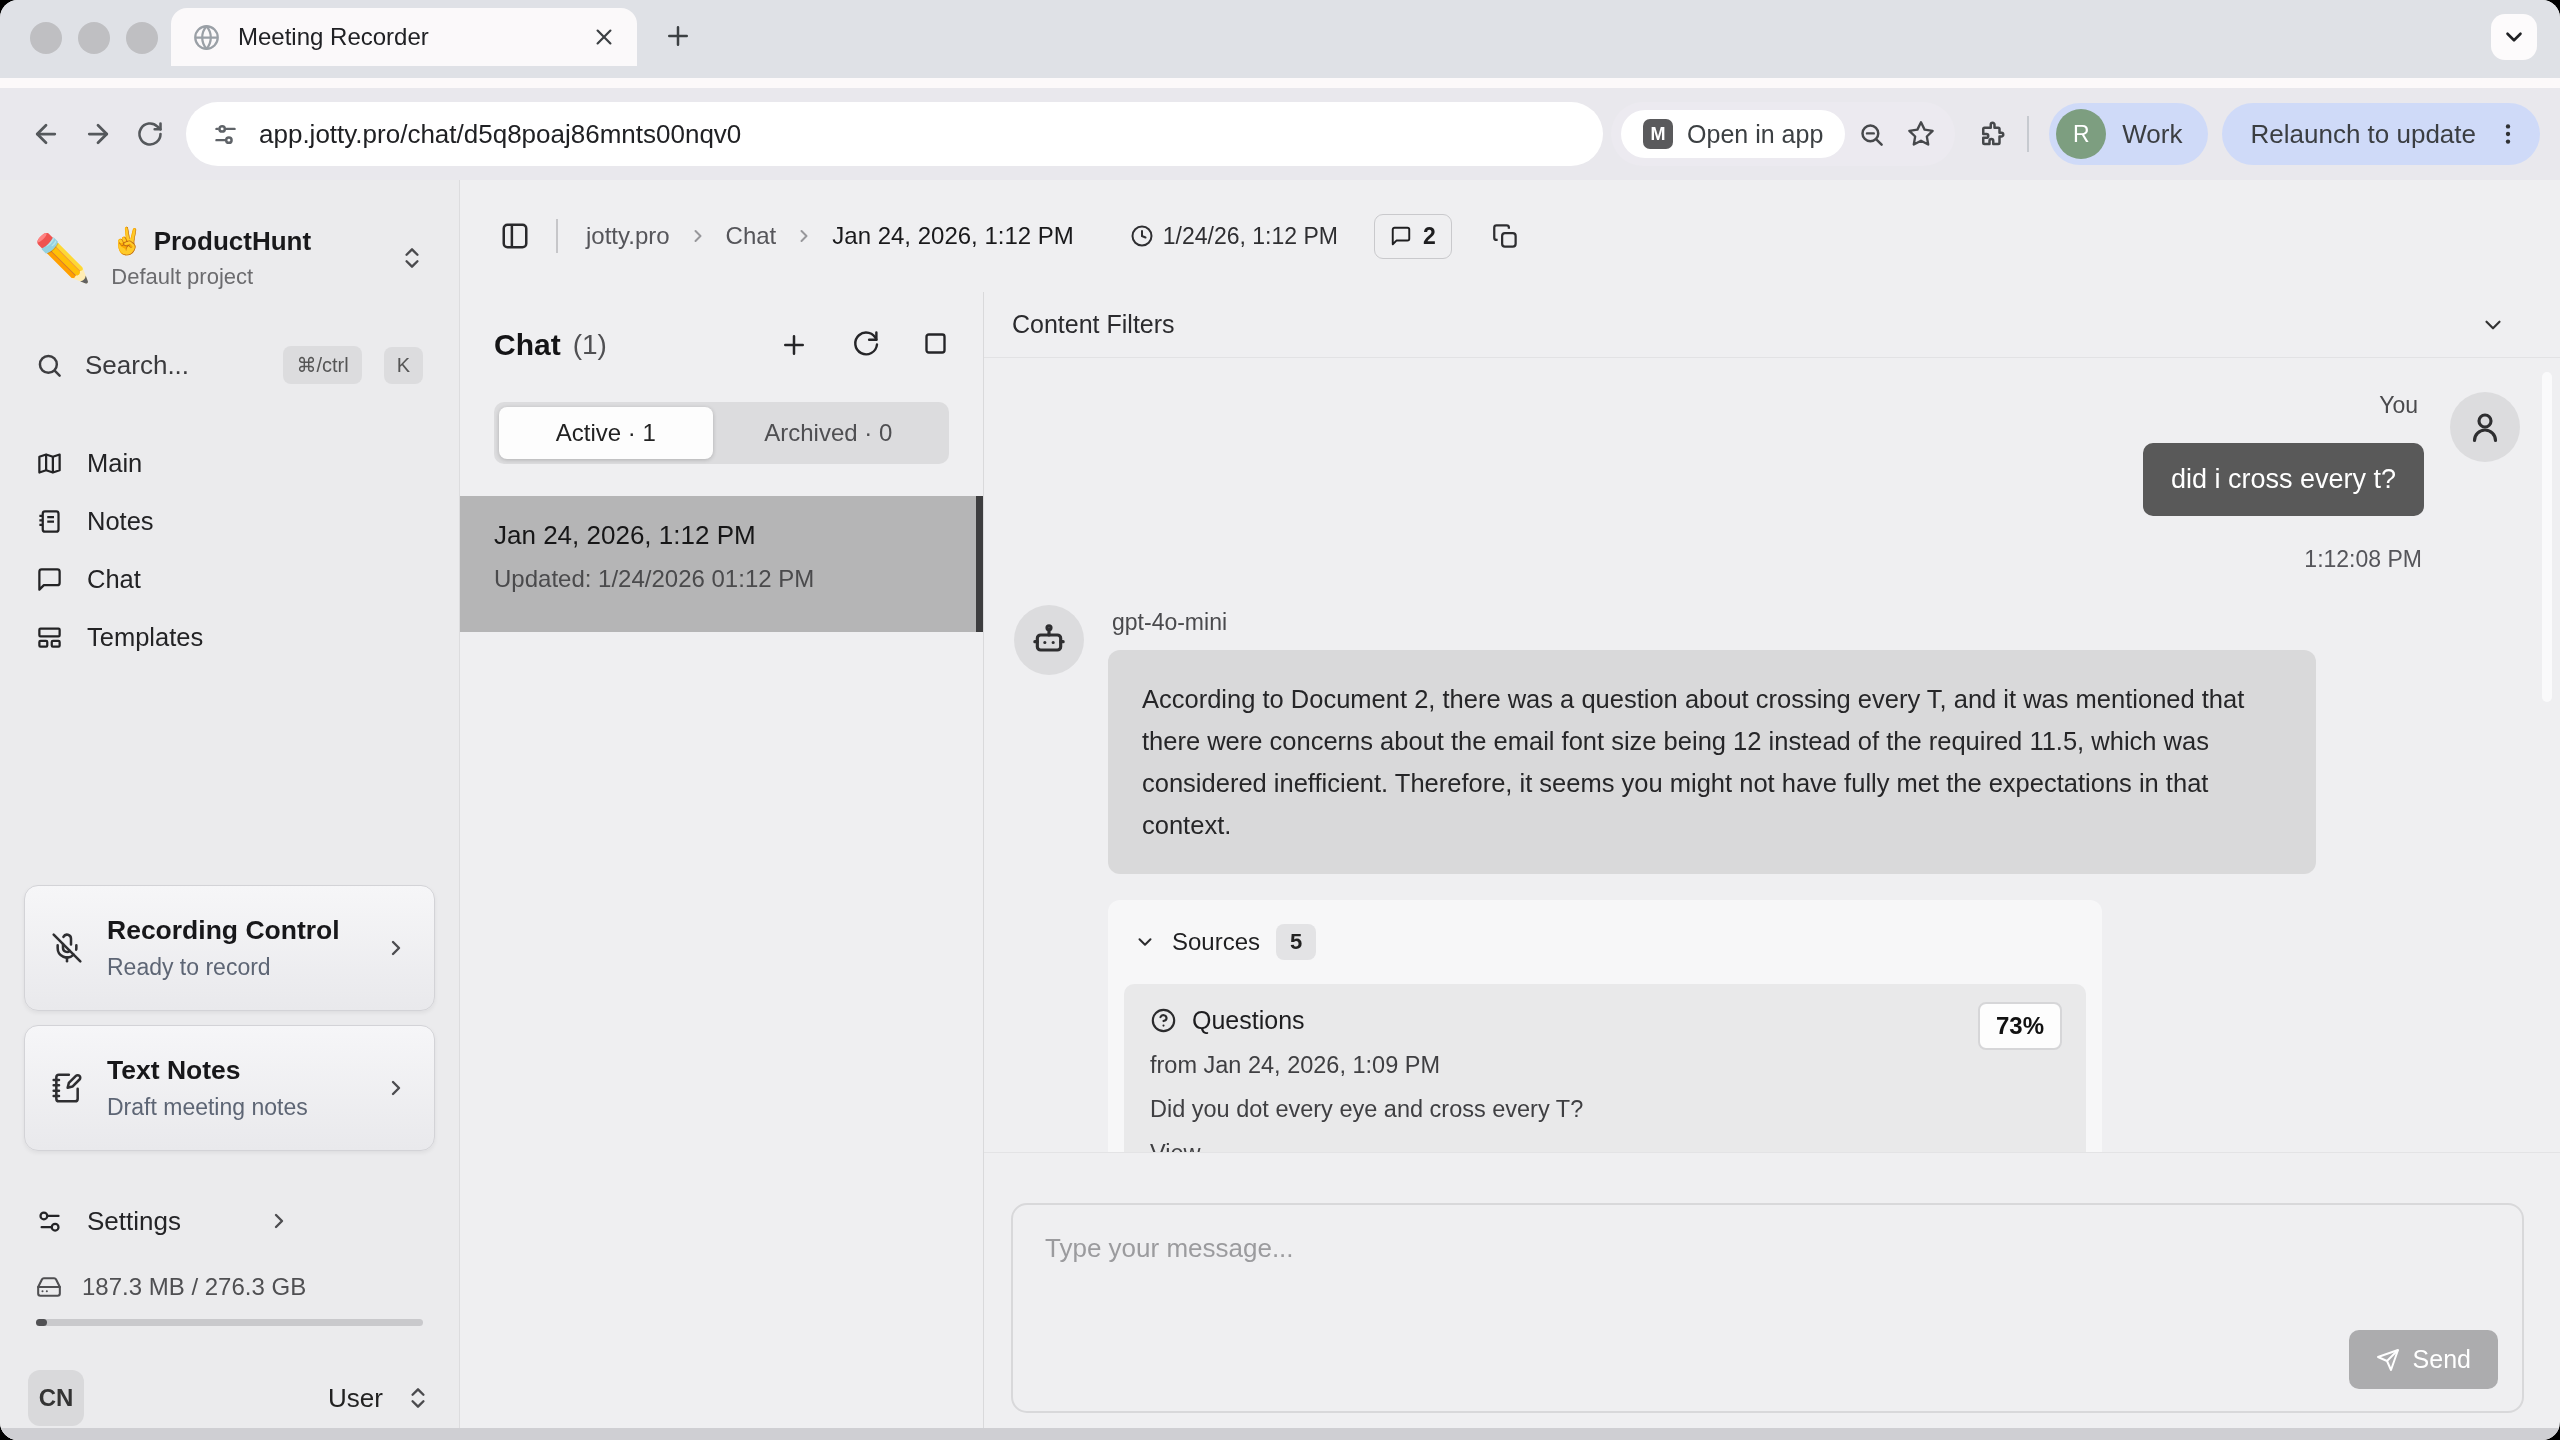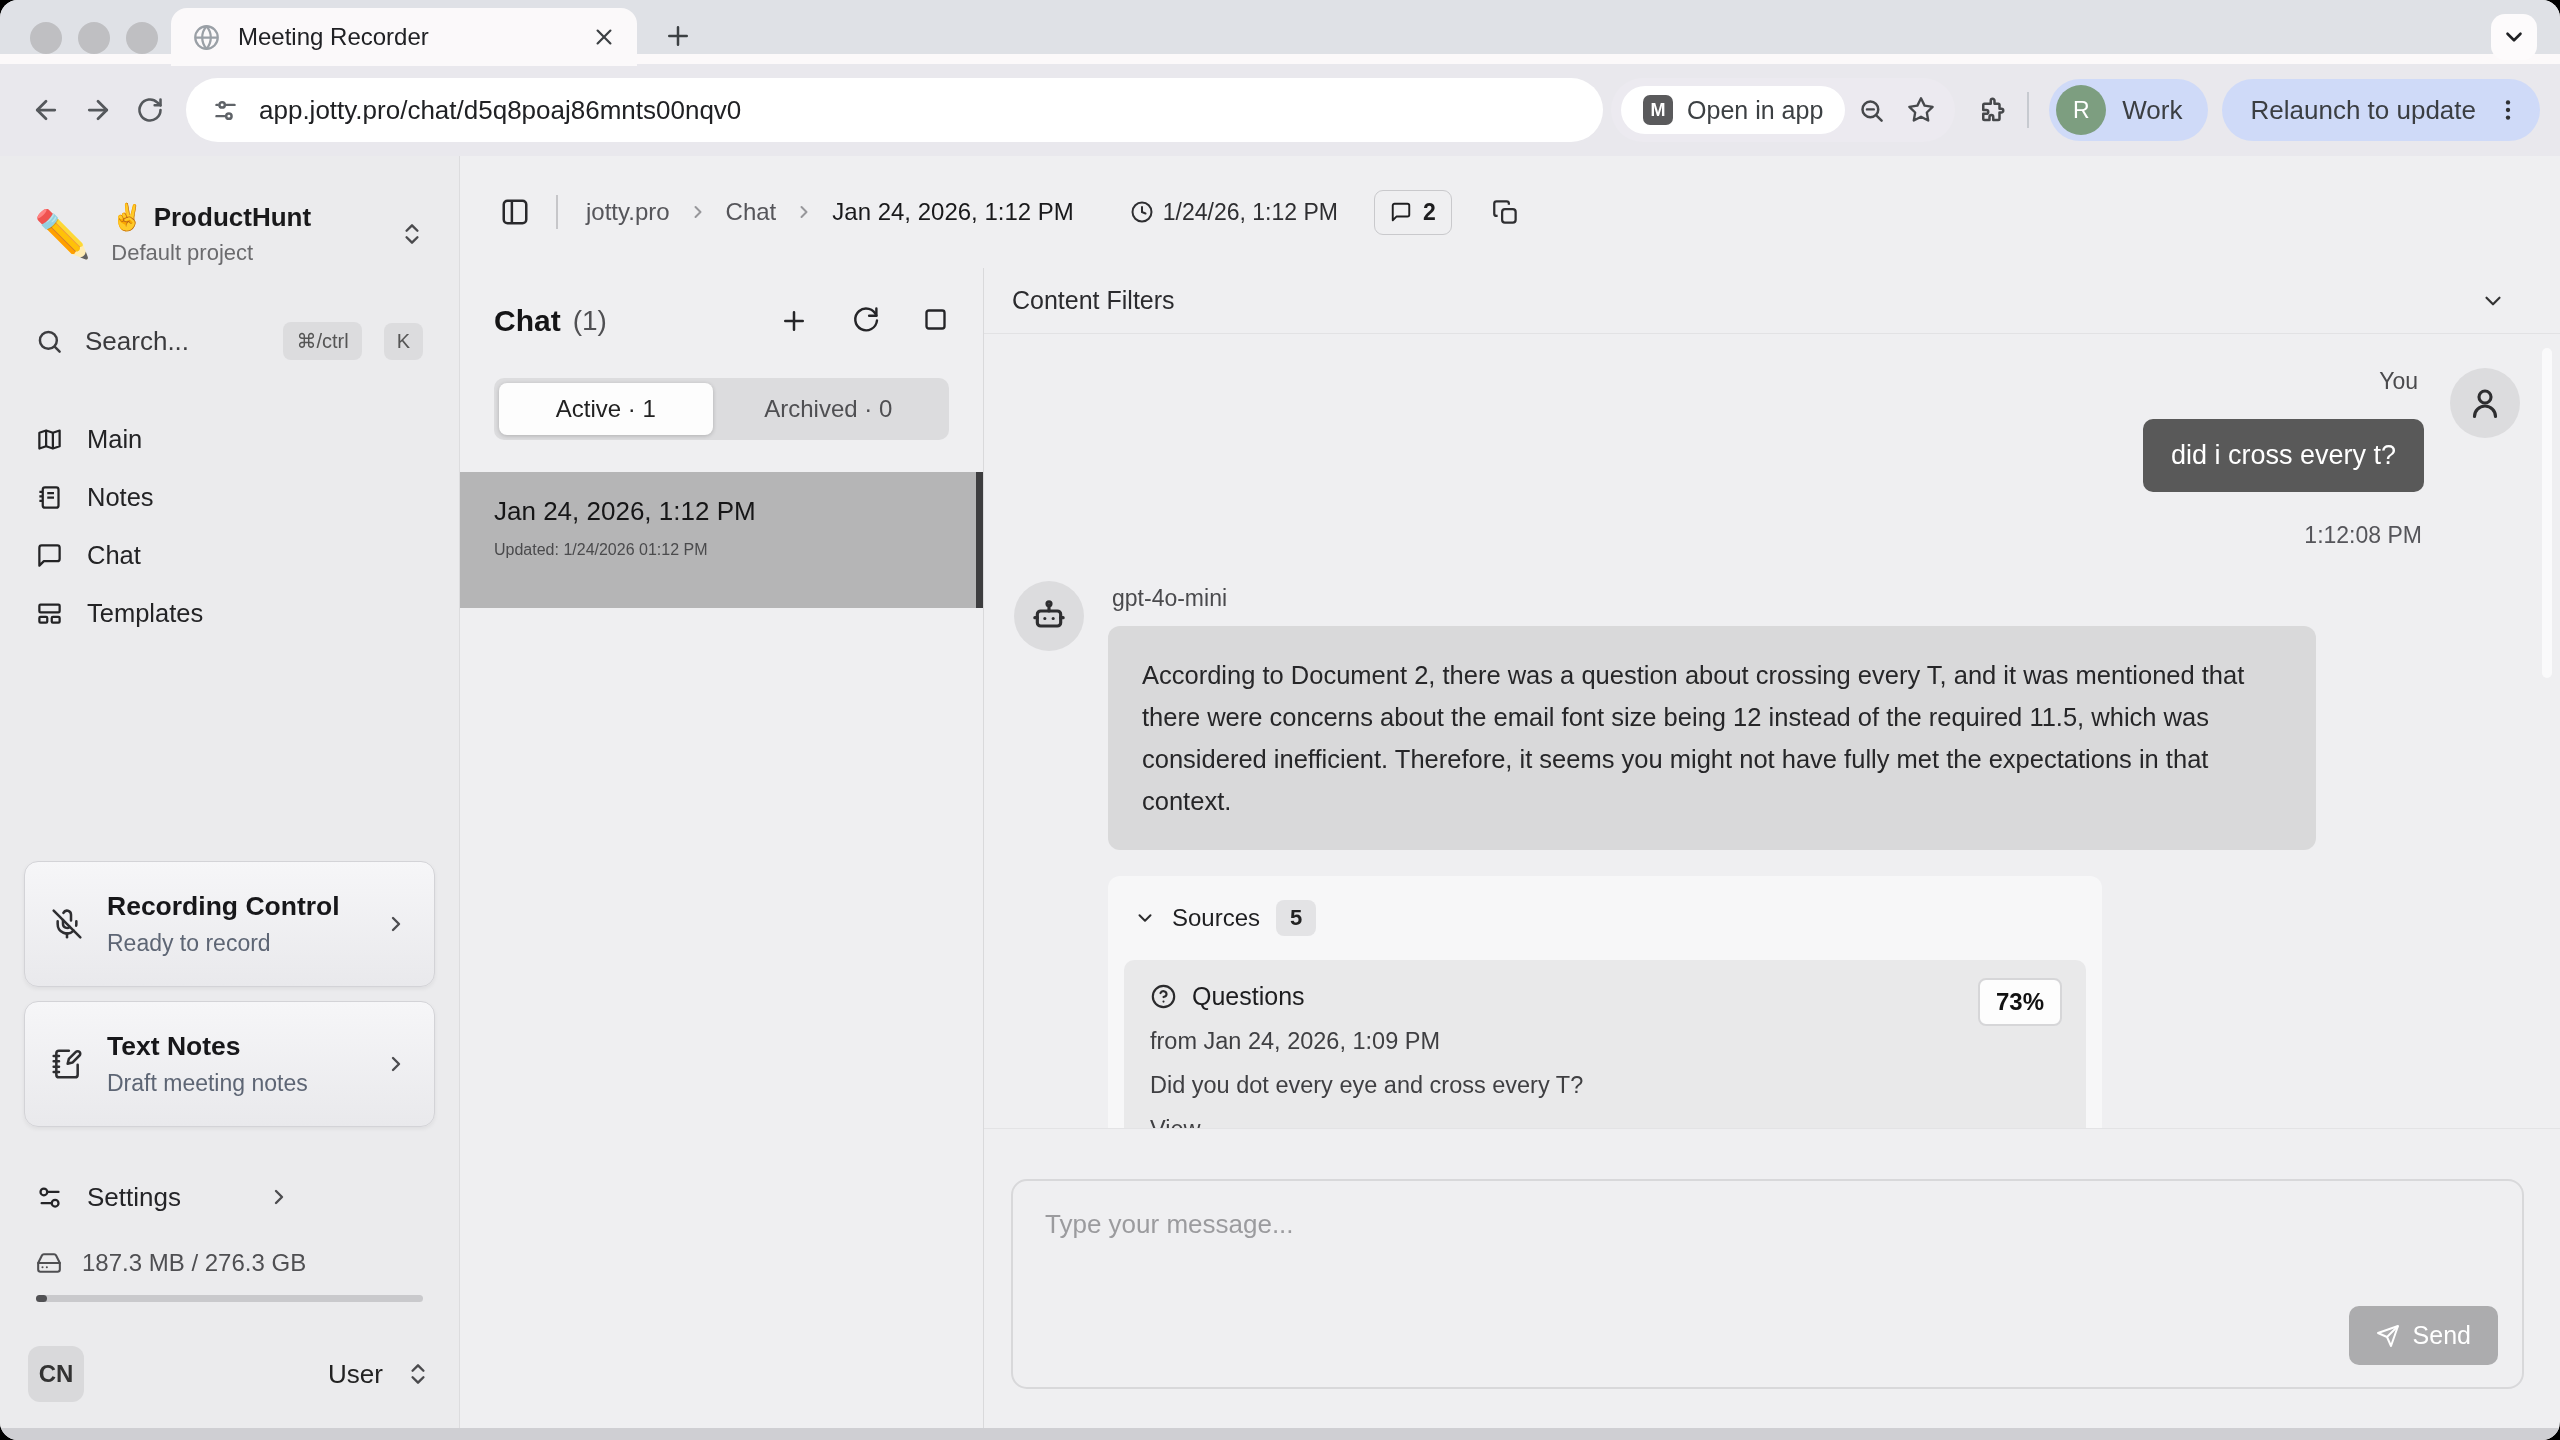--- a/index.html
+++ b/index.html
@@ -1,20 +1,20 @@
 <!DOCTYPE html>
 <html><head>
 <meta charset="utf-8">
 <style>
   * { margin:0; padding:0; box-sizing:border-box; }
   html,body { width:2560px; height:1440px; background:#000; font-family:"Liberation Sans","DejaVu Sans",sans-serif; overflow:hidden; }
   .window { position:absolute; inset:0; border-radius:18px; overflow:hidden; background:#efeff1; }
 
   
-  .tabstrip { height:54px; background:#dfe1e6; position:relative; }
+  .tabstrip { height:78px; background:#dfe1e6; position:relative; }
   .lights { position:absolute; left:30px; top:22px; display:flex; gap:16px; }
   .light { width:32px; height:32px; border-radius:50%; background:#bfbfc2; }
   .tab { position:absolute; left:171px; top:8px; width:466px; height:58px; background:#fbf9fa; border-radius:16px 16px 0 0; display:flex; align-items:center; padding:0 22px; }
   .tab-title { flex:1; margin-left:18px; font-size:24px; color:#202124; white-space:nowrap; overflow:hidden; }
   .newtab { position:absolute; left:652px; top:10px; width:52px; height:52px; display:flex; align-items:center; justify-content:center; color:#3c4043; }
   .strip-menu { position:absolute; right:23px; top:14px; width:46px; height:46px; background:#fdfbfc; border-radius:14px; display:flex; align-items:center; justify-content:center; color:#202124; }
   .whitestrip { height:10px; background:#fcf9fa; }
   .toolbar { height:92px; background:#e9e8ed; display:flex; align-items:center; padding:0 20px; }
   .navbtn { width:52px; height:52px; display:flex; align-items:center; justify-content:center; color:#55585c; }
   .urlbar { flex:1; height:64px; margin-left:10px; background:#ffffff; border-radius:32px; display:flex; align-items:center; padding:0 26px; min-width:0; }
@@ -78,21 +78,21 @@
   .chatlist { width:524px; border-right:1px solid #d9d9db; padding-top:30px; display:flex; flex-direction:column; }
   .cl-head { margin:0 34px; height:46px; display:flex; align-items:center; }
   .cl-title { font-size:30px; font-weight:700; color:#141416; }
   .cl-count { font-size:28px; color:#505053; margin-left:12px; }
   .cl-icons { margin-left:auto; display:flex; gap:42px; color:#252528; }
   .seg { margin:34px 34px 0; height:62px; background:#dcdcde; border-radius:10px; padding:5px; display:flex; }
   .seg-active { width:48%; background:#fdfdfd; border-radius:8px; box-shadow:0 1px 4px rgba(0,0,0,0.2); display:flex; align-items:center; justify-content:center; font-size:24px; color:#222; }
   .seg-rest { flex:1; display:flex; align-items:center; justify-content:center; font-size:24px; color:#4f4f52; }
   .cl-item { margin-top:32px; height:136px; background:#b5b5b6; padding:24px 34px; position:relative; }
   .cl-item-title { font-size:26px; color:#161617; }
-  .cl-item-sub { font-size:16px; color:#4a4a4c; margin-top:14px; }
+  .cl-item-sub { font-size:24px; color:#4a4a4c; margin-top:14px; }
   .dark-scroll { position:absolute; right:0; top:0; bottom:0; width:7px; background:#3d3d3f; }
 
   .main { flex:1; display:flex; flex-direction:column; min-width:0; }
   .filters { height:66px; display:flex; align-items:center; justify-content:space-between; padding:0 54px 0 28px; border-bottom:1px solid #e2e2e4; }
   .filters span { font-size:25px; color:#2b2b2e; }
   .filters .chev { color:#333; }
   .messages { flex:1; overflow:hidden; padding:34px 40px 0 30px; position:relative; }
   .msg-scroll { position:absolute; right:8px; top:14px; width:10px; height:330px; background:#fafafb; border-radius:5px; }
   .u-group { display:flex; justify-content:flex-end; gap:26px; }
   .u-col { display:flex; flex-direction:column; align-items:flex-end;gap:12px; }

